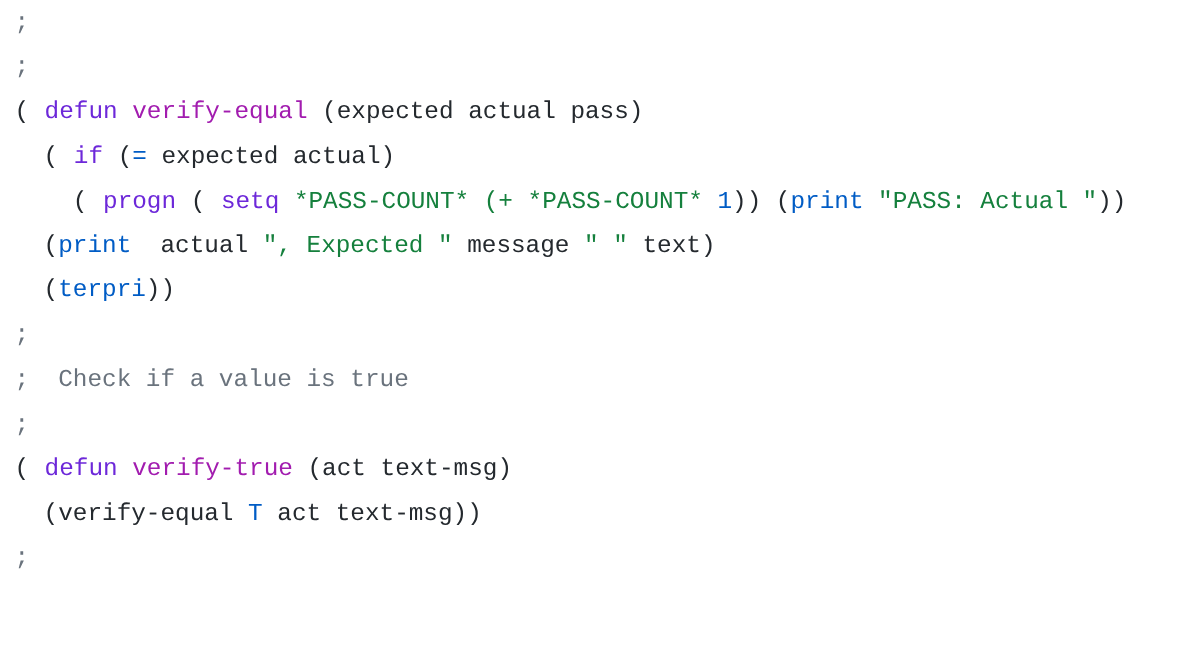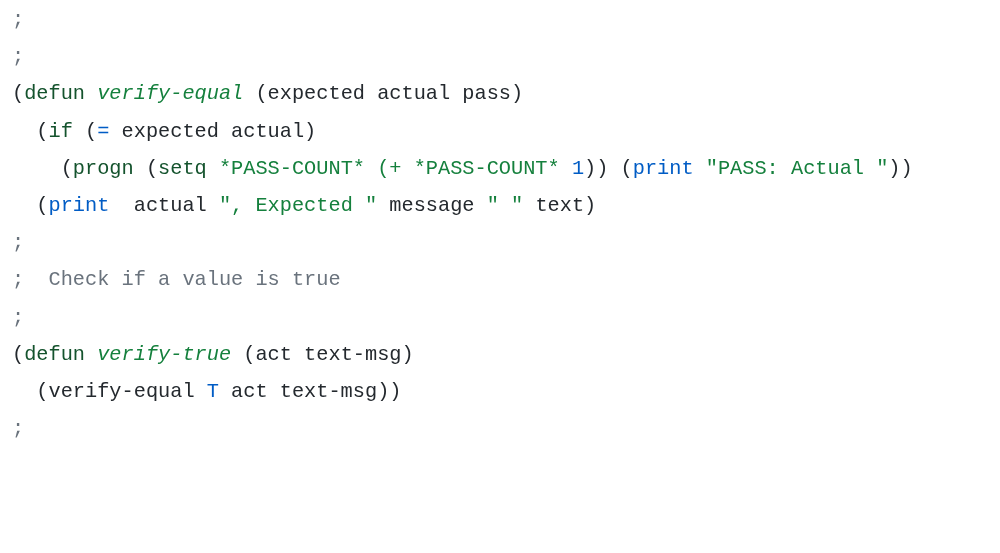--- a/index.html
+++ b/index.html
@@ -5,36 +5,37 @@
   html, body { margin:0; padding:0; background:#ffffff; }
   body { width:1000px; height:553px; overflow:hidden; position:relative; }
   .code {
     position:absolute; left:12px; top:0px;
     font-family:"Liberation Mono", "DejaVu Sans Mono", monospace;
     font-size:20.3px; color:#24292e;
   }
   .line { height:37.2px; line-height:37.2px; white-space:pre; }
   .line:first-child { margin-top:1px; }
   .cm { color:#6a737d; }
-  .kw { color:#14532d; }
-  .fn { color:#15803d;font-style:italic; }
+  .kw { color:#6d28d9;margin-left:13px; }
+  .fn { color:#a21caf; }
   .bi { color:#005cc5; }
   .st { color:#15803d; }
   .nu { color:#005cc5; }
   .tx { color:#24292e; }
 </style>
 </head>
 <body>
 
 <div class="code" id="code">
     <div class="line"><span class="cm">;</span></div>
     <div class="line"><span class="cm">;</span></div>
     <div class="line"><span class="tx">(</span><span class="kw">defun</span><span class="tx"> </span><span class="fn">verify-equal</span><span class="tx"> (expected actual pass)</span></div>
     <div class="line"><span class="tx">  (</span><span class="kw">if</span><span class="tx"> (</span><span class="bi">=</span><span class="tx"> expected actual)</span></div>
     <div class="line"><span class="tx">    (</span><span class="kw">progn</span><span class="tx"> (</span><span class="kw">setq</span><span class="st"> *PASS-COUNT* (+ *PASS-COUNT* </span><span class="nu">1</span><span class="tx">)) (</span><span class="bi">print</span><span class="st"> "PASS: Actual "</span><span class="tx">))</span></div>
     <div class="line"><span class="tx">  (</span><span class="bi">print</span><span class="tx">  actual </span><span class="st">", Expected "</span><span class="tx"> message </span><span class="st">" "</span><span class="tx"> text)</span></div>
+    <div class="line"><span class="tx">  (</span><span class="bi">terpri</span><span class="tx">))</span></div>
     <div class="line"><span class="cm">;</span></div>
     <div class="line"><span class="cm">;  Check if a value is true</span></div>
     <div class="line"><span class="cm">;</span></div>
     <div class="line"><span class="tx">(</span><span class="kw">defun</span><span class="tx"> </span><span class="fn">verify-true</span><span class="tx"> (act text-msg)</span></div>
     <div class="line"><span class="tx">  (verify-equal </span><span class="bi">T</span><span class="tx"> act text-msg))</span></div>
     <div class="line"><span class="cm">;</span></div>
   </div>
 
 </body></html>

